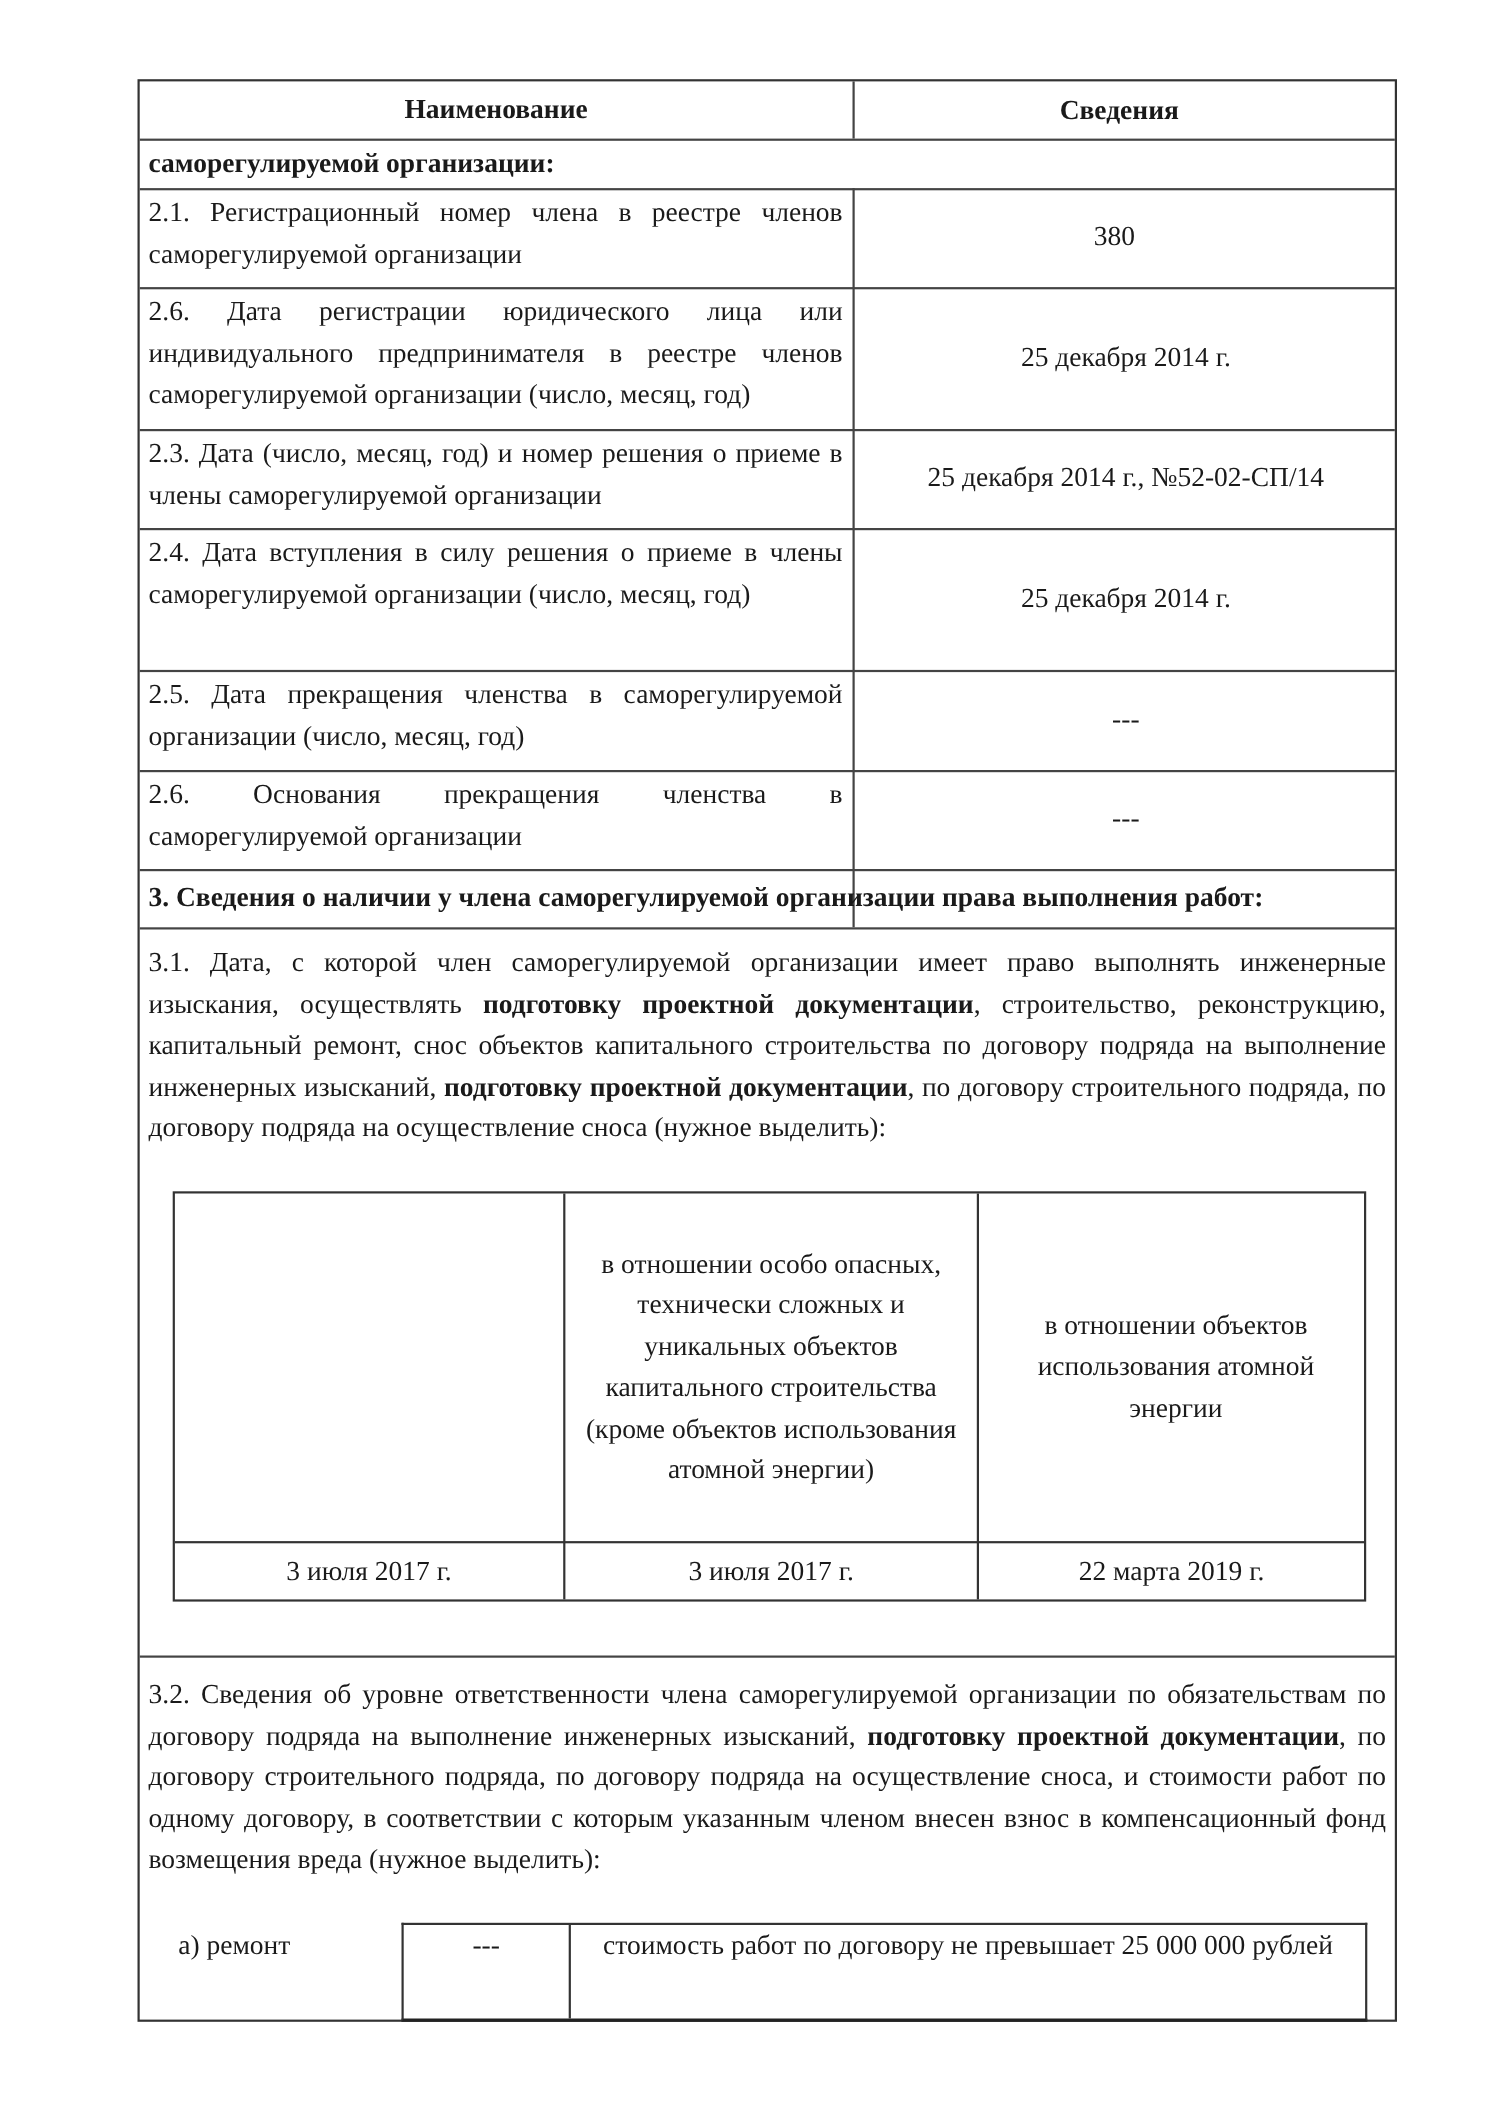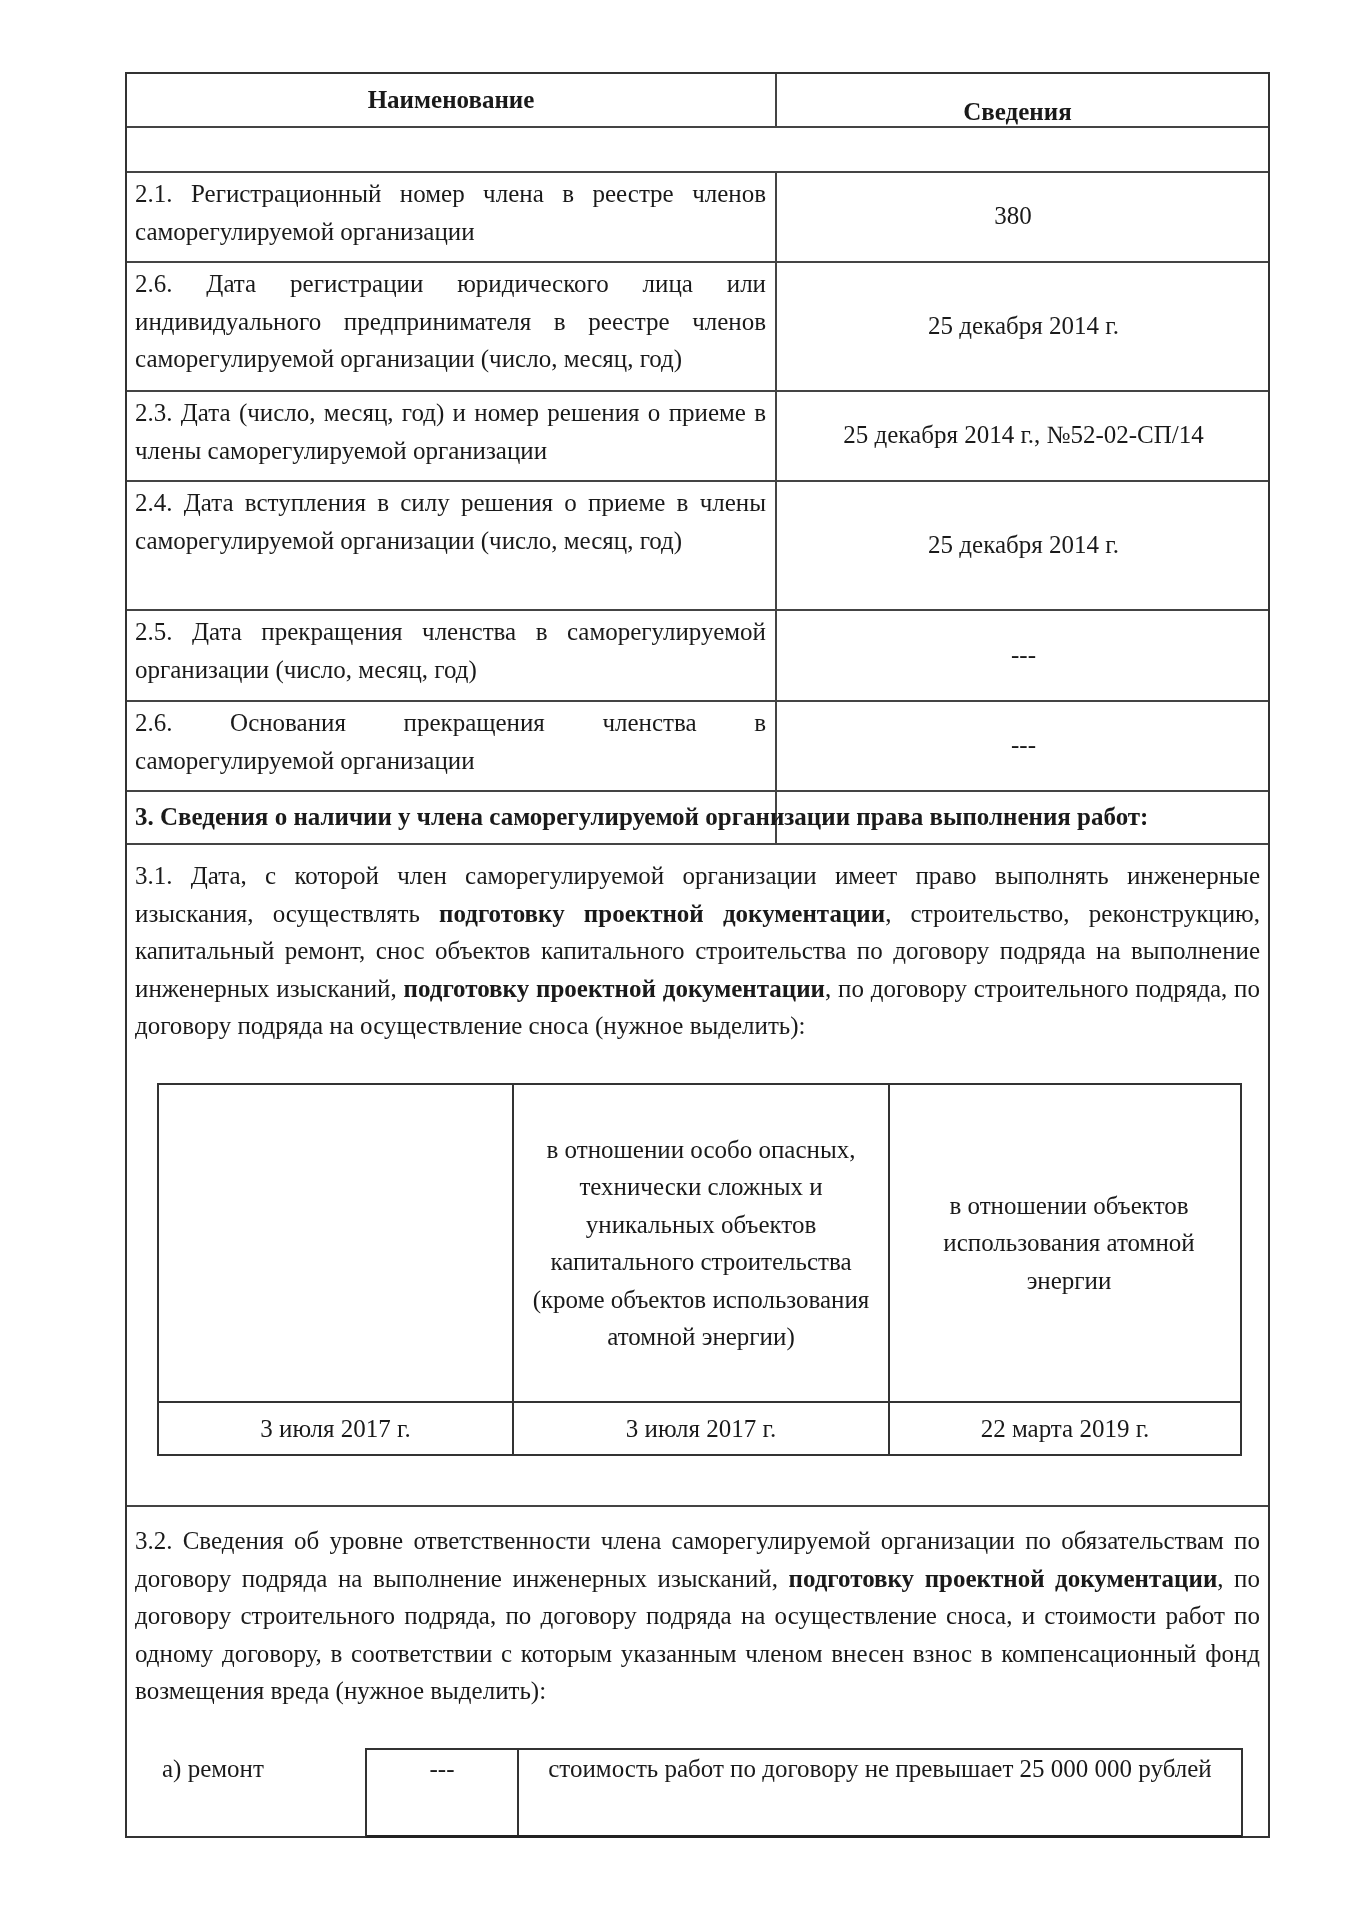--- a/index.html
+++ b/index.html
@@ -35,22 +35,23 @@
     <div class="hline" style="top:535px"></div>
     <div class="hline" style="top:626px"></div>
     <div class="hline" style="top:716px"></div>
     <div class="hline" style="top:769px"></div>
     <div class="hline" style="top:1431px"></div>
 
     <div class="vline" style="left:648px; top:0; height:52px"></div>
     <div class="vline" style="left:648px; top:97px; height:672px"></div>
 
     <div class="cell center bold" style="left:0; top:0; width:648px; height:52px">Наименование</div>
-    <div class="cell center bold" style="left:650px; top:12px; width:481px; height:52px">Сведения</div>
+    <div class="cell center bold" style="left:650px; top:1px; width:481px; height:52px">Сведения</div>
 
+    <div class="cell bold" style="left:8px; top:52px; width:1120px; height:45px; display:flex; align-items:center">саморегулируемой организации:</div>
 
     <div class="cell left" style="left:0; top:101px; width:648px; height:86px">2.1. Регистрационный номер члена в реестре членов саморегулируемой организации</div>
     <div class="cell center" style="left:650px; top:97px; width:472px; height:90px">380</div>
 
     <div class="cell left" style="left:0; top:191px; width:648px; height:125px">2.6. Дата регистрации юридического лица или индивидуального предпринимателя в реестре членов саморегулируемой организации (число, месяц, год)</div>
     <div class="cell center" style="left:650px; top:187px; width:493px; height:129px">25 декабря 2014 г.</div>
 
     <div class="cell left" style="left:0; top:320px; width:648px; height:86px">2.3. Дата (число, месяц, год) и номер решения о приеме в члены саморегулируемой организации</div>
     <div class="cell center" style="left:650px; top:316px; width:493px; height:90px">25 декабря 2014 г., №52-02-СП/14</div>
 

